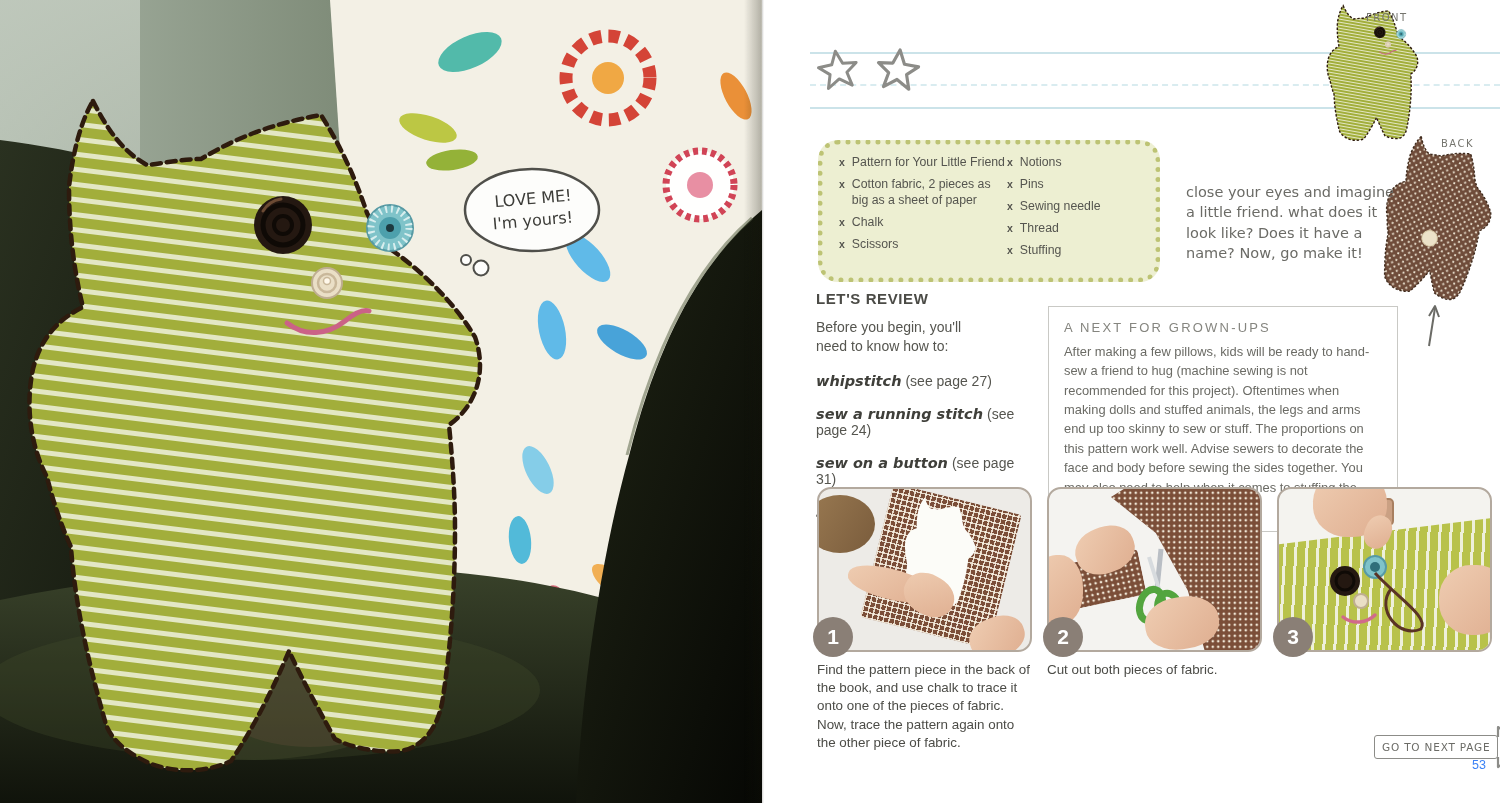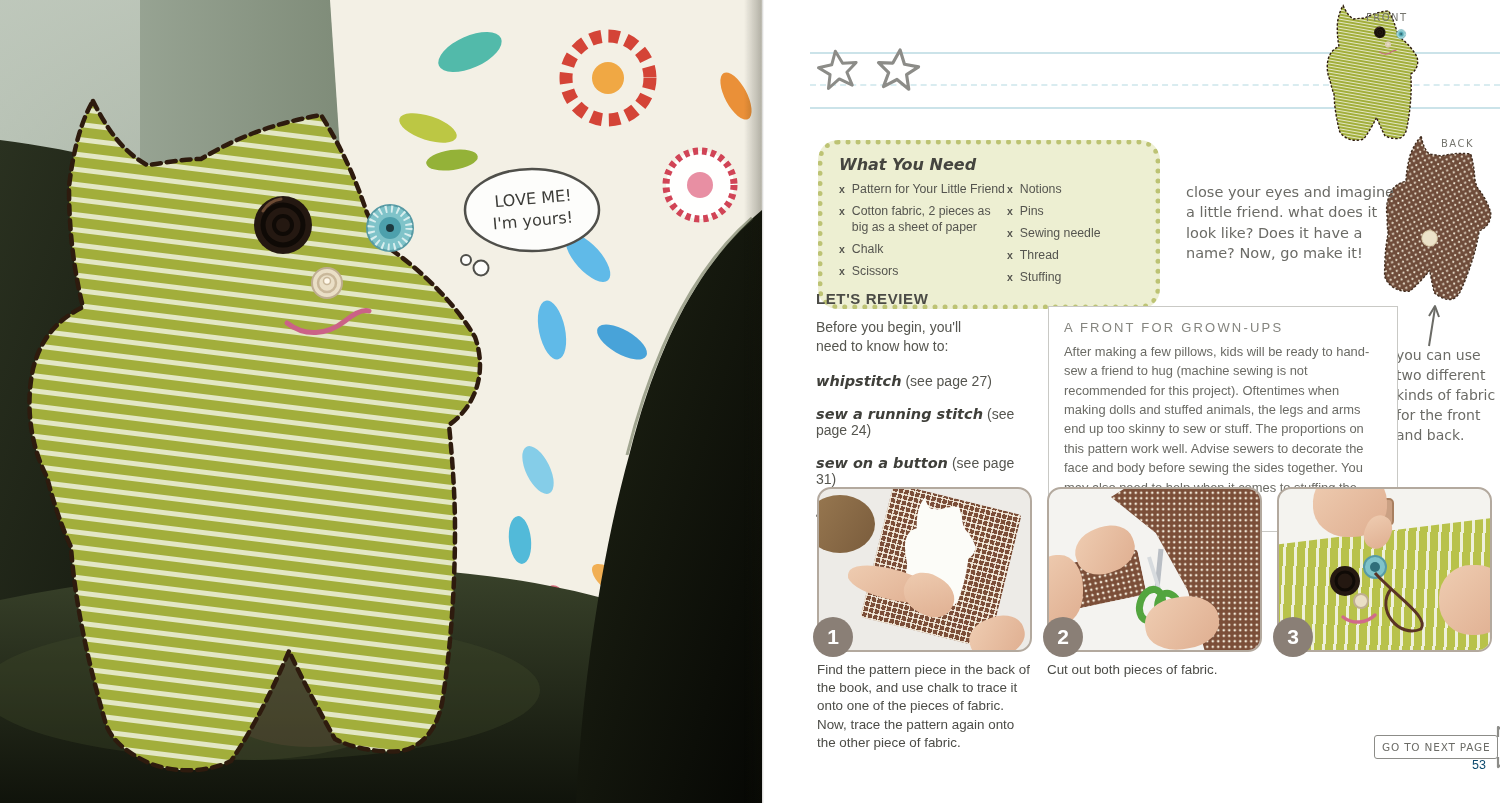--- a/index.html
+++ b/index.html
@@ -60,21 +60,21 @@
   .fab-check{position:absolute;background-color:#7b4e38;
      background-image:repeating-linear-gradient(0deg,rgba(250,243,228,.85) 0 1.4px,transparent 1.4px 5.6px),
                       repeating-linear-gradient(90deg,rgba(250,243,228,.85) 0 1.4px,transparent 1.4px 5.6px);}
   .fab-dot{position:absolute;background-color:#7b4e38;
      background-image:radial-gradient(#f2e9d8 1.3px,transparent 1.5px);background-size:5.5px 5.5px;}
   .fab-stripe{position:absolute;background:repeating-linear-gradient(100deg,#b8c24a 0 8px,#eef0da 8px 11px);}
   
   #next-page{position:absolute;left:612px;top:724px;display:flex;align-items:center;z-index:2;cursor:pointer;}
   #next-page-box{border:1.6px solid #8c8c88;border-radius:3px;padding:5px 7px;font-family:"DejaVu Sans",sans-serif;
                  font-size:10.5px;letter-spacing:.8px;color:#6b6b66;background:#fff;white-space:nowrap;}
-  #page-number{position:absolute;left:710px;top:758px;font-size:12.5px;color:#0c4a6e;z-index:2;text-align:center;}
+  #page-number{position:absolute;left:710px;top:758px;font-size:12.5px;color:#3b82f6;z-index:2;text-align:center;}
   #gutter{position:absolute;left:744px;top:0;width:20px;height:803px;z-index:4;
           background:linear-gradient(90deg,rgba(0,0,0,0) 0%,rgba(20,20,10,.28) 85%,rgba(0,0,0,0) 100%);pointer-events:none;}
 </style>
 </head>
 <body>
 
 <div id="spread">
 
   <div id="left-photo">
     <svg width="762" height="803" viewBox="0 0 762 803">
@@ -212,21 +212,20 @@
     </svg>
     <span class="toy-label" id="back-label">BACK</span>
     <svg id="back-toy" width="130" height="178" viewBox="0 0 130 178">
       <g transform="translate(6,8) scale(0.23) rotate(16 230 350)">
         <use href="#toyShape" fill="url(#dotsBig)" stroke="#3e2a1c" stroke-width="6" stroke-dasharray="10 8"></use>
         <circle cx="225" cy="432" r="34" fill="#ece3c9" stroke="#d6c9a6" stroke-width="4"></circle>
       </g>
     </svg>
 
     <div id="wyn-box">
-      <div id="wyn-heading">What You Need</div>
       <div id="wyn-cols">
         <div id="wyn-col1">
           <div class="wyn-item">
               <span class="wyn-bullet">x</span>
               <span>Pattern for Your Little Friend</span>
             </div>
           <div class="wyn-item">
               <span class="wyn-bullet">x</span>
               <span>Cotton fabric, 2 pieces as big as a sheet of paper</span>
             </div>
@@ -262,33 +261,32 @@
             </div>
         </div>
       </div>
     </div>
 
     <div id="imagine-note" class="handtext">close your eyes and imagine a little friend. what does it look like? Does it have a name? Now, go make it!</div>
     <svg id="fabric-arrow" width="26" height="46" viewBox="0 0 26 46">
       <path d="M11,44 L17,6" stroke="#6b6b66" stroke-width="2" fill="none"></path>
       <path d="M11,14 L17,4 L21,15" stroke="#6b6b66" stroke-width="2" fill="none" stroke-linejoin="round"></path>
     </svg>
-    <div id="fabric-note" class="handtext">you can use two different kinds of fabric for the front and back.</div>
 
     <div id="lets-review">
       <div id="lr-heading">LET'S REVIEW</div>
       <div id="lr-intro">Before you begin, you'll need to know how to:</div>
       <div class="skill"><span class="skill-name">whipstitch</span><span>(see page 27)</span></div>
       <div class="skill"><span class="skill-name">sew a running stitch</span><span>(see page 24)</span></div>
       <div class="skill"><span class="skill-name">sew on a button</span><span>(see page 31)</span></div>
       <div class="skill"><span class="skill-name">stuff a pillow</span><span>(see page 36)</span></div>
     </div>
 
     <div id="grownups-box">
-      <div id="gu-heading">A FRONT FOR GROWN-UPS</div>
+      <div id="gu-heading">A NEXT FOR GROWN-UPS</div>
       <div id="gu-body">After making a few pillows, kids will be ready to hand-sew a friend to hug (machine sewing is not recommended for this project). Oftentimes when making dolls and stuffed animals, the legs and arms end up too skinny to sew or stuff. The proportions on this pattern work well. Advise sewers to decorate the face and body before sewing the sides together. You may also need to help when it comes to stuffing the arms, legs, and ears.</div>
     </div>
 
     <div id="steps-row">
 
       <div class="step">
         <div class="photo-wrap">
           <div class="photo">
             <div class="hand" style="left:-14px;top:6px;width:70px;height:58px;background:linear-gradient(120deg,#9a7a52,#7a5c3c);border-radius:50%;"></div>
             <div class="fab-check" style="left:56px;top:8px;width:132px;height:138px;transform:rotate(14deg);border-radius:4px;"></div>

